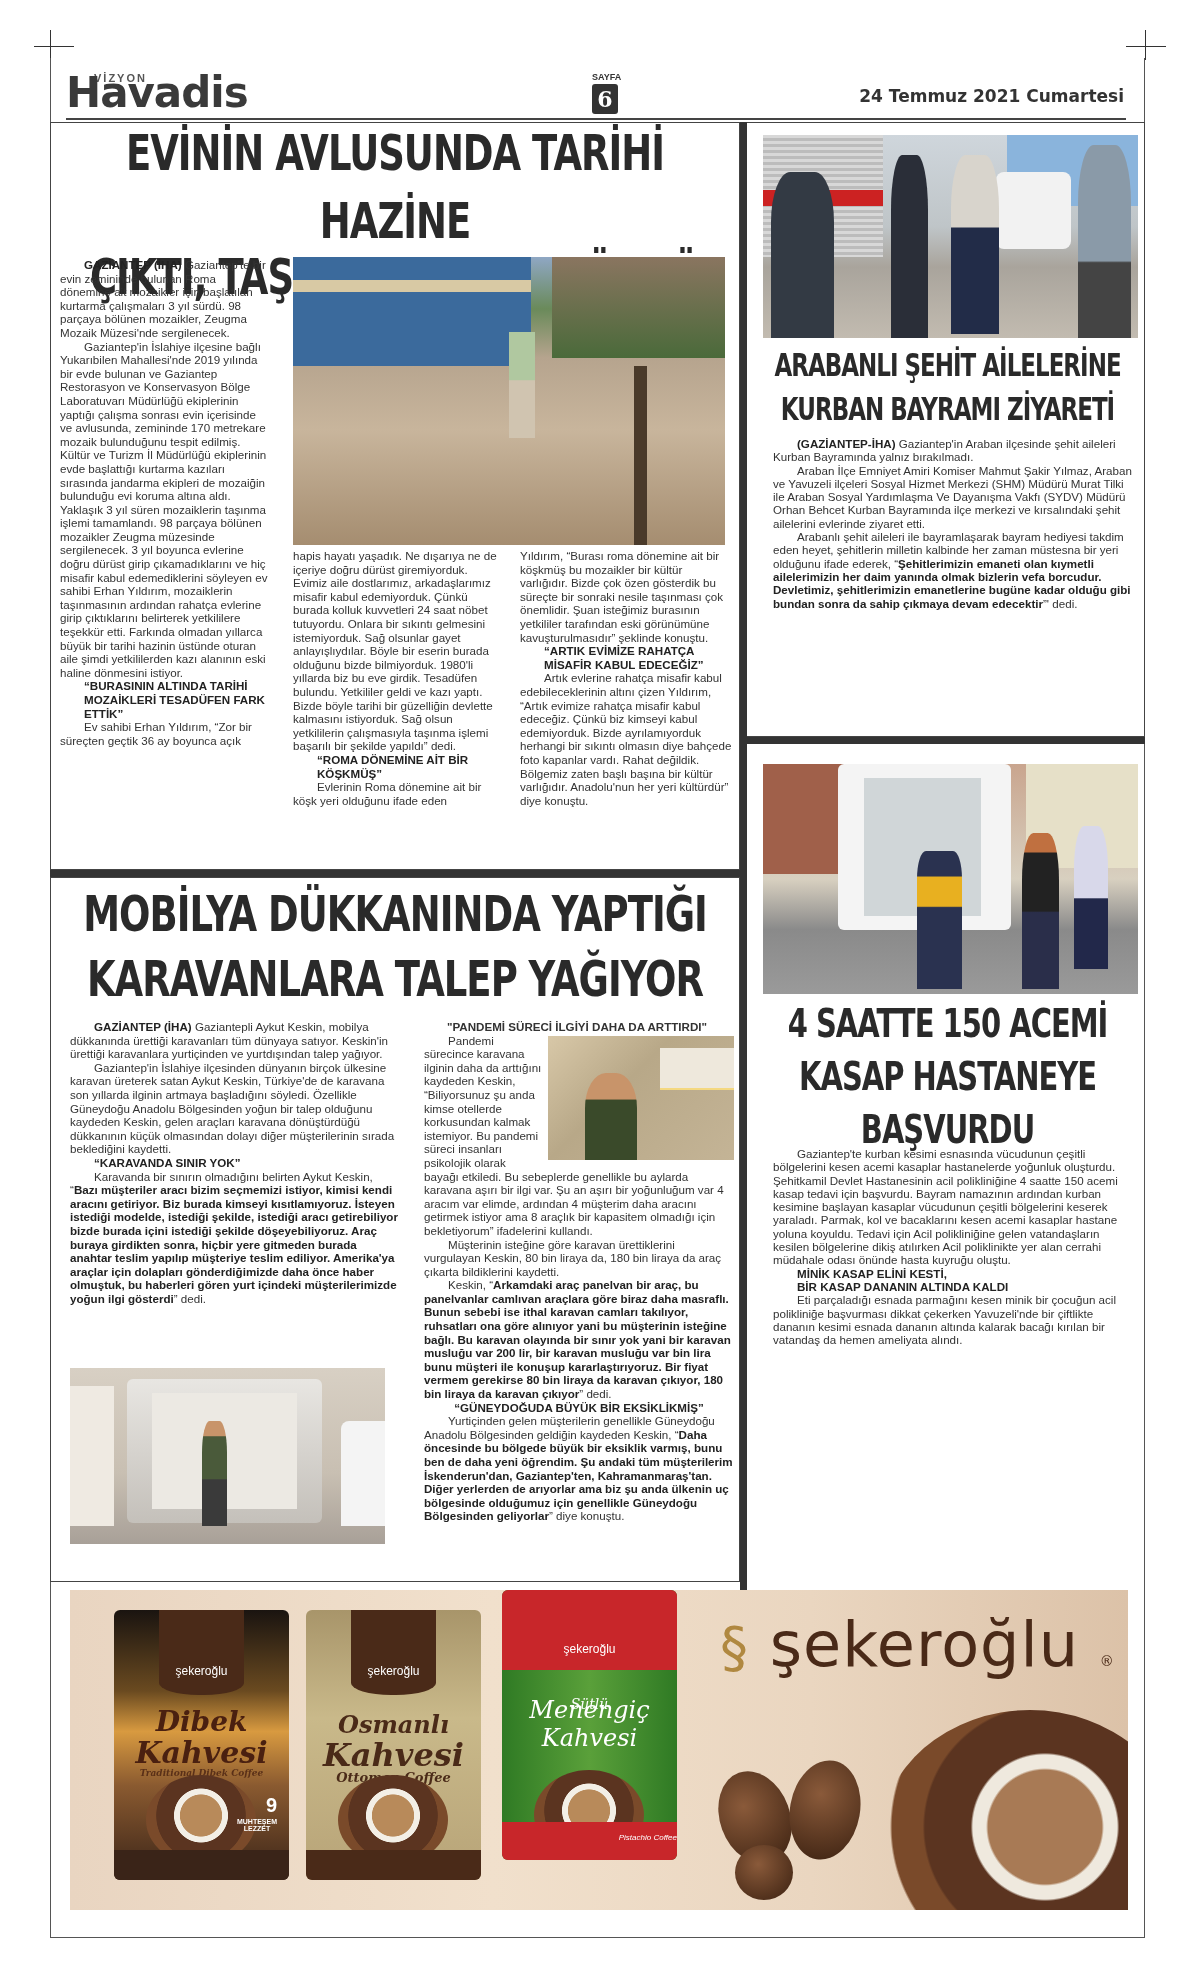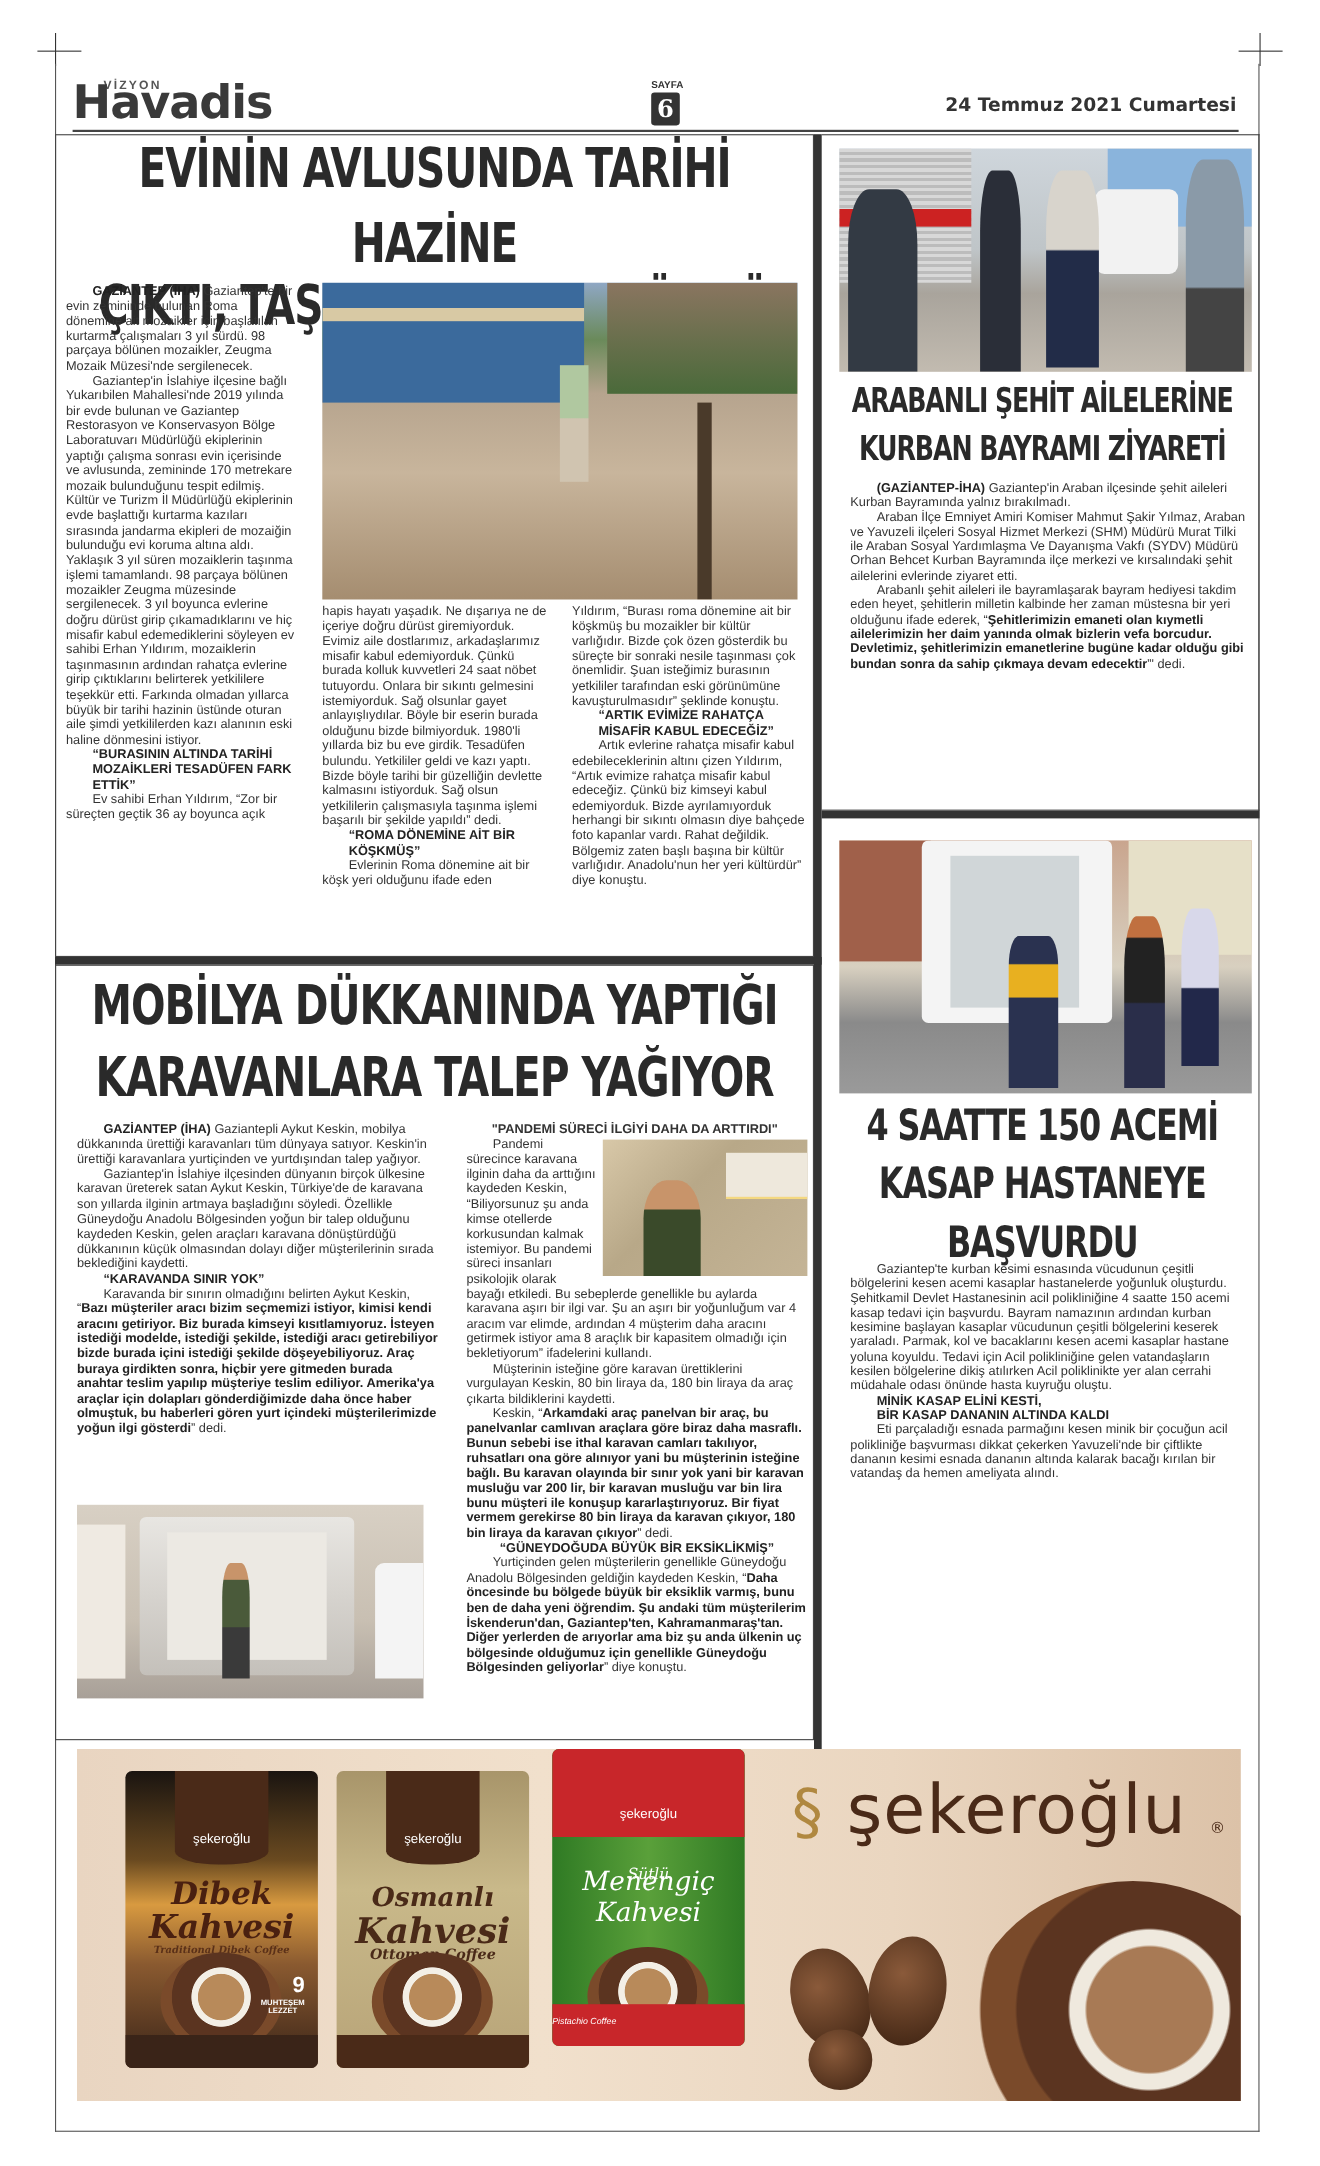--- a/index.html
+++ b/index.html
@@ -189,21 +189,21 @@
   </div>
 
   <div class="pack" style="left:432px; top:0; background:linear-gradient(90deg,#2f7a24 0%, #5aa03a 50%, #2f7a24 100%);">
     <div style="position:absolute; left:0; top:0; width:100%; height:80px; background:#c8262a;"></div>
     <div class="brand" style="top:52px;">şekeroğlu</div>
     <div class="name1" style="top:106px; font-size:14px; color:#fff; font-weight:normal;">Sütlü</div>
     <div class="name1" style="top:106px; font-size:24px; color:#fff; font-weight:normal;">Menengiç</div>
     <div class="name1" style="top:134px; font-size:24px; color:#fff; font-weight:normal;">Kahvesi</div>
     <div class="cup" style="top:180px;"></div>
     <div class="bottom" style="background:#c8262a; height:38px;"></div>
-    <div style="position:absolute; left:0; bottom:18px; width:100%; text-align:left; color:#fff; font-size:8px; font-style:italic;">Pistachio Coffee</div>
+    <div style="position:absolute; left:0; bottom:18px; width:100%; text-align:right; color:#fff; font-size:8px; font-style:italic;">Pistachio Coffee</div>
   </div>
 
   <div class="big-brand">
     <span style="color:#b08840; font-size:56px;">§</span>
     <span>şekeroğlu</span>
     <span style="font-size:14px;">®</span>
   </div>
   <div class="bean" style="left:650px; top:180px; width:70px; height:95px; transform:rotate(-20deg);"></div>
   <div class="bean" style="left:720px; top:170px; width:70px; height:100px; transform:rotate(10deg);"></div>
   <div class="bean" style="left:665px; top:255px; width:58px; height:55px;"></div>

